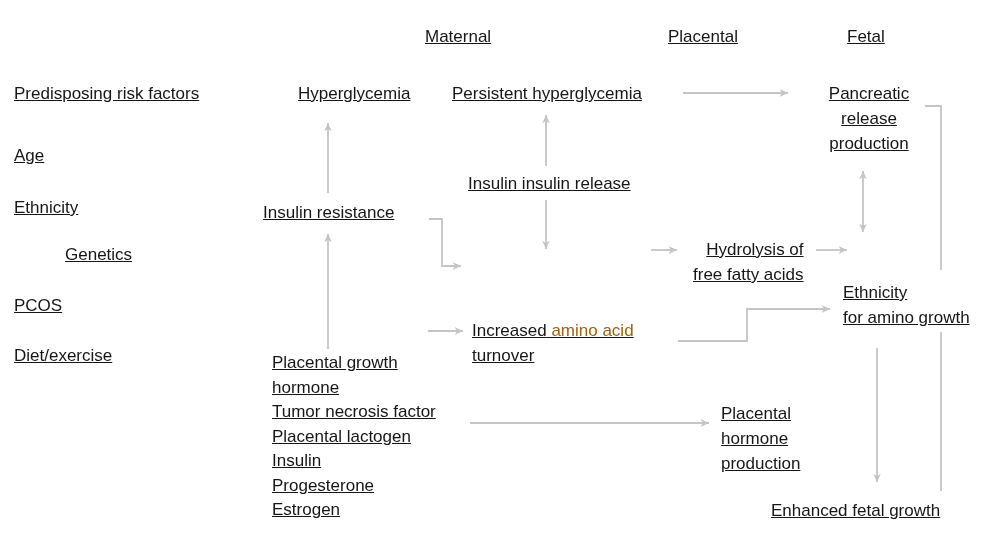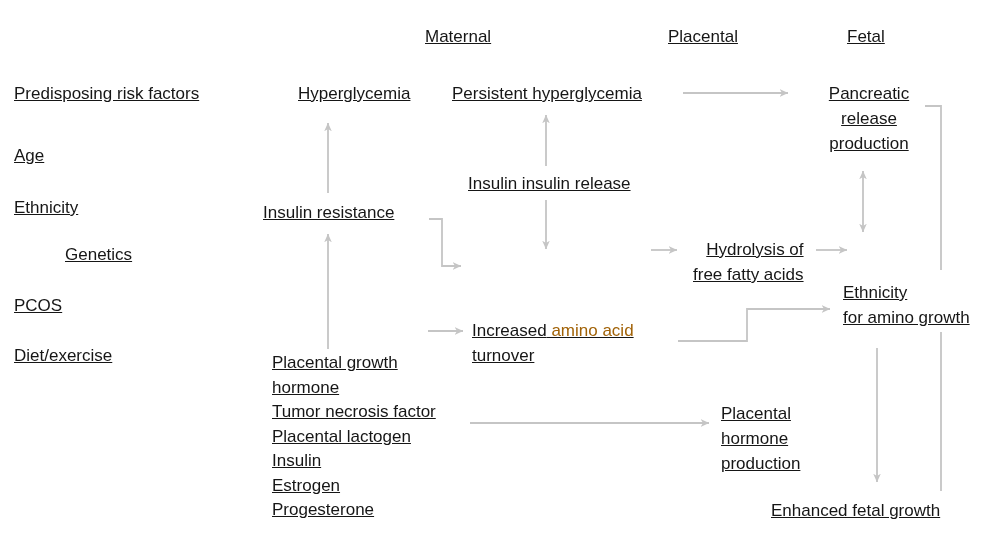--- a/index.html
+++ b/index.html
@@ -111,22 +111,22 @@
       <div class="node" style="left: 843px; top: 280px;">
         <div>Ethnicity</div>
         <div>for amino growth</div>
       </div>
       <div class="node" style="left: 272px; top: 351px; line-height: 24.5px;">
         <div>Placental growth</div>
         <div>hormone</div>
         <div>Tumor necrosis factor</div>
         <div>Placental lactogen</div>
         <div>Insulin</div>
+        <div>Progesterone</div>
         <div>Estrogen</div>
-        <div>Progesterone</div>
       </div>
       <div class="node" style="left: 721px; top: 401px;">
         <div>Placental</div>
         <div>hormone</div>
         <div>production</div>
       </div>
       <div class="node" style="left: 771px; top: 498px;">
         <div>Enhanced fetal growth</div>
       </div>
     </div>

